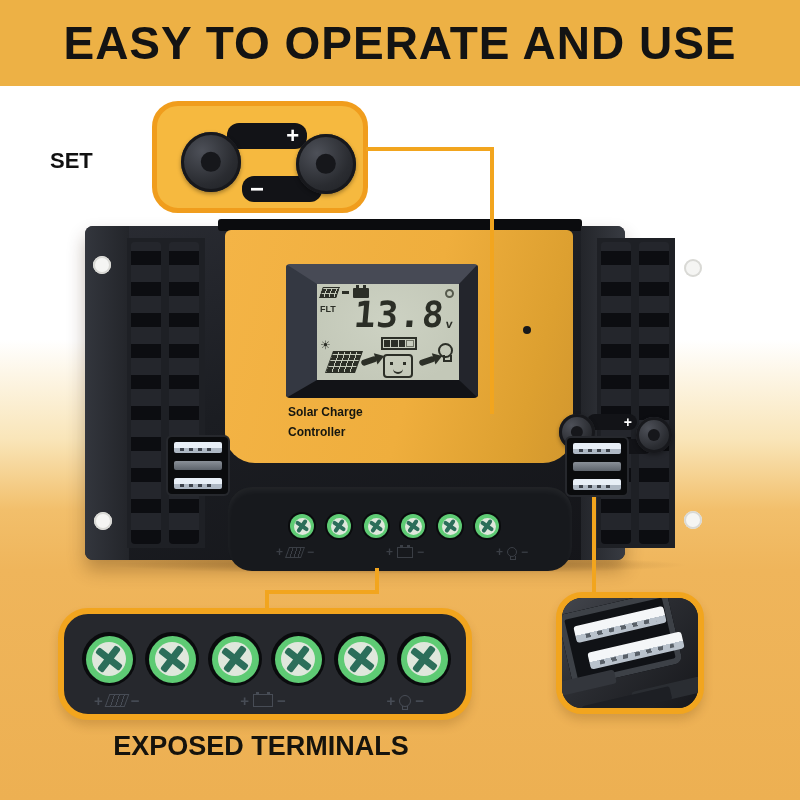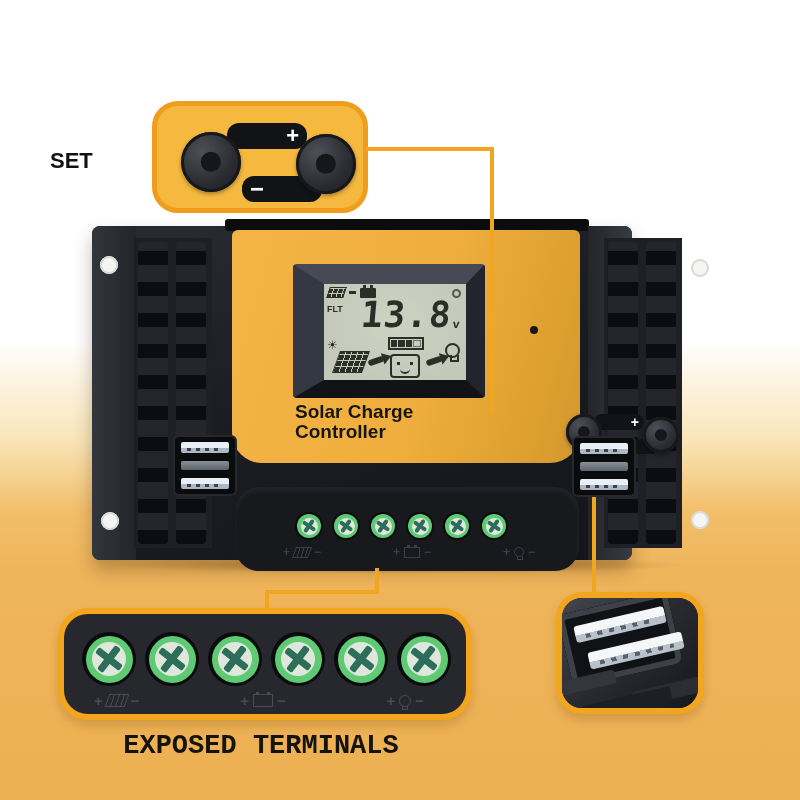--- a/index.html
+++ b/index.html
@@ -31,21 +31,21 @@
   .set-box .pill.minus{left:85px;top:70px;width:80px;height:26px;justify-content:flex-start;padding-left:8px;font-size:24px;}
   
   .ann{position:absolute;background:var(--accent-line);z-index:30;}
   #ln-set-h{left:366px;top:147px;width:126px;height:4px;}
   #ln-set-v{left:490px;top:147px;width:4px;height:267px;}
   #ln-term-v1{left:375px;top:568px;width:4px;height:26px;}
   #ln-term-h{left:265px;top:590px;width:114px;height:4px;}
   #ln-term-v2{left:265px;top:590px;width:4px;height:22px;}
   #ln-usb-v{left:592px;top:497px;width:4px;height:98px;}
   
-  #device{position:absolute;left:92px;top:226px;width:540px;height:334px;border-radius:8px;
+  #device{position:absolute;left:85px;top:226px;width:540px;height:334px;border-radius:8px;
     background:linear-gradient(160deg,#2a2c33,#1b1d22 45%,#141519);box-shadow:0 10px 18px rgba(60,30,0,.30);}
   #device .top-lip{position:absolute;left:133px;top:-7px;width:364px;height:12px;background:#0b0c0e;border-radius:3px;}
   .side-flat{position:absolute;top:0;width:44px;height:100%;}
   .side-flat.l{left:0;background:linear-gradient(90deg,#33363d,#23252a);border-radius:8px 0 0 8px;}
   .side-flat.r{right:0;background:linear-gradient(90deg,#23252a,#383b42);border-radius:0 8px 8px 0;}
   .fins{position:absolute;top:12px;height:310px;width:78px;background:#1e2025;}
   .fins.l{left:42px;} .fins.r{left:512px;}
   .fin-col{position:absolute;top:4px;bottom:4px;width:30px;border-radius:4px;
     background:repeating-linear-gradient(180deg,#24262c 0 9px,#0c0d11 9px 23px,#24262c 23px 31px);}
   .fin-col.c1{left:4px;} .fin-col.c2{left:42px;}
@@ -78,21 +78,21 @@
   .lcd-arrow.a1{left:44px;bottom:16px;transform:rotate(-18deg);}
   .lcd-arrow.a2{left:102px;bottom:16px;transform:rotate(-18deg);}
   .icon-charge{position:absolute;left:64px;bottom:30px;width:36px;height:13px;border:2px solid #2c2f27;display:flex;gap:1px;padding:1px;}
   .icon-charge i{flex:1;background:#2c2f27;} .icon-charge i.off{background:transparent;border:1px solid #6d7163;}
   .icon-battface{position:absolute;left:66px;bottom:2px;width:30px;height:24px;border:2px solid #2c2f27;border-radius:4px;}
   .icon-battface::before{content:"";position:absolute;left:5px;top:6px;width:3px;height:3px;background:#2c2f27;box-shadow:13px 0 0 #2c2f27;}
   .icon-battface::after{content:"";position:absolute;left:8px;top:10px;width:10px;height:6px;border-bottom:2px solid #2c2f27;border-radius:0 0 8px 8px;}
   .icon-bulb{position:absolute;right:6px;bottom:22px;width:15px;height:15px;border:2px solid #2c2f27;border-radius:50%;}
   .icon-bulb::after{content:"";position:absolute;left:3px;bottom:-6px;width:5px;height:5px;border:2px solid #2c2f27;border-top:none;}
   #face-dot{position:absolute;left:298px;top:96px;width:8px;height:8px;border-radius:50%;background:#17181a;}
-  #brand{position:absolute;left:63px;top:172px;font-size:19px;line-height:20px;font-weight:bold;color:#15160f;}
+  #brand{position:absolute;left:63px;top:172px;font-size:12px;line-height:20px;font-weight:bold;color:#15160f;}
   
   #device .knob.b1{left:334px;top:184px;width:36px;height:36px;}
   #device .knob.b2{left:411px;top:187px;width:36px;height:36px;}
   #device .pill.plus{left:362px;top:184px;width:50px;height:16px;font-size:14px;justify-content:flex-end;padding-right:5px;border-radius:8px;}
   #device .pill.minus{left:377px;top:209px;width:50px;height:15px;font-size:16px;justify-content:flex-start;padding-left:5px;border-radius:8px;}
   
   .usb{position:absolute;width:60px;height:57px;background:#0a0b0d;border-radius:4px;padding:5px 6px;
     display:flex;flex-direction:column;justify-content:space-between;box-shadow:0 0 0 2px #26282d;}
   .usb.l{left:83px;top:211px;} .usb.r{left:482px;top:212px;}
   .usb .tongue{height:11px;border-radius:2px;background:linear-gradient(180deg,#e8eff7 55%,#aeb8c4 56%);
@@ -150,28 +150,31 @@
   .usb-tongue::after{content:"";position:absolute;left:10px;bottom:3px;right:10px;height:4px;
     background:repeating-linear-gradient(90deg,#596068 0 5px,transparent 5px 12px);}
   .usb-tongue.t1{left:12px;top:18px;width:92px;}
   .usb-tongue.t2{left:26px;top:44px;width:96px;}
   .usb-fin{position:absolute;background:#33363c;transform:rotate(-13deg);border-radius:3px;}
   .usb-fin.f1{left:-6px;top:78px;width:60px;height:14px;}
   .usb-fin.f2{left:70px;top:86px;width:70px;height:16px;background:#2a2d32;}
   .usb-fin.f3{left:20px;top:98px;width:90px;height:14px;background:#1d1f24;}
   
   .big-label{position:absolute;top:731px;font-size:27px;font-weight:bold;color:#15130d;text-align:center;letter-spacing:0;}
-  #term-label{left:60px;width:402px;font-family:Liberation Mono, monospace;}
+  #term-label{left:60px;width:402px;}
   #usb-label{left:512px;width:250px;}
 </style>
 </head>
 <body>
 
 <div id="stage">
 
+  <div id="banner">
+    <div class="title">EASY TO OPERATE AND USE</div>
+  </div>
 
   <div class="set-label">SET</div>
   <div class="set-box">
     <div class="pill plus">
         <span>+</span>
       </div>
     <div class="pill minus">
         <span>−</span>
       </div>
     <div class="knob k1"></div>

